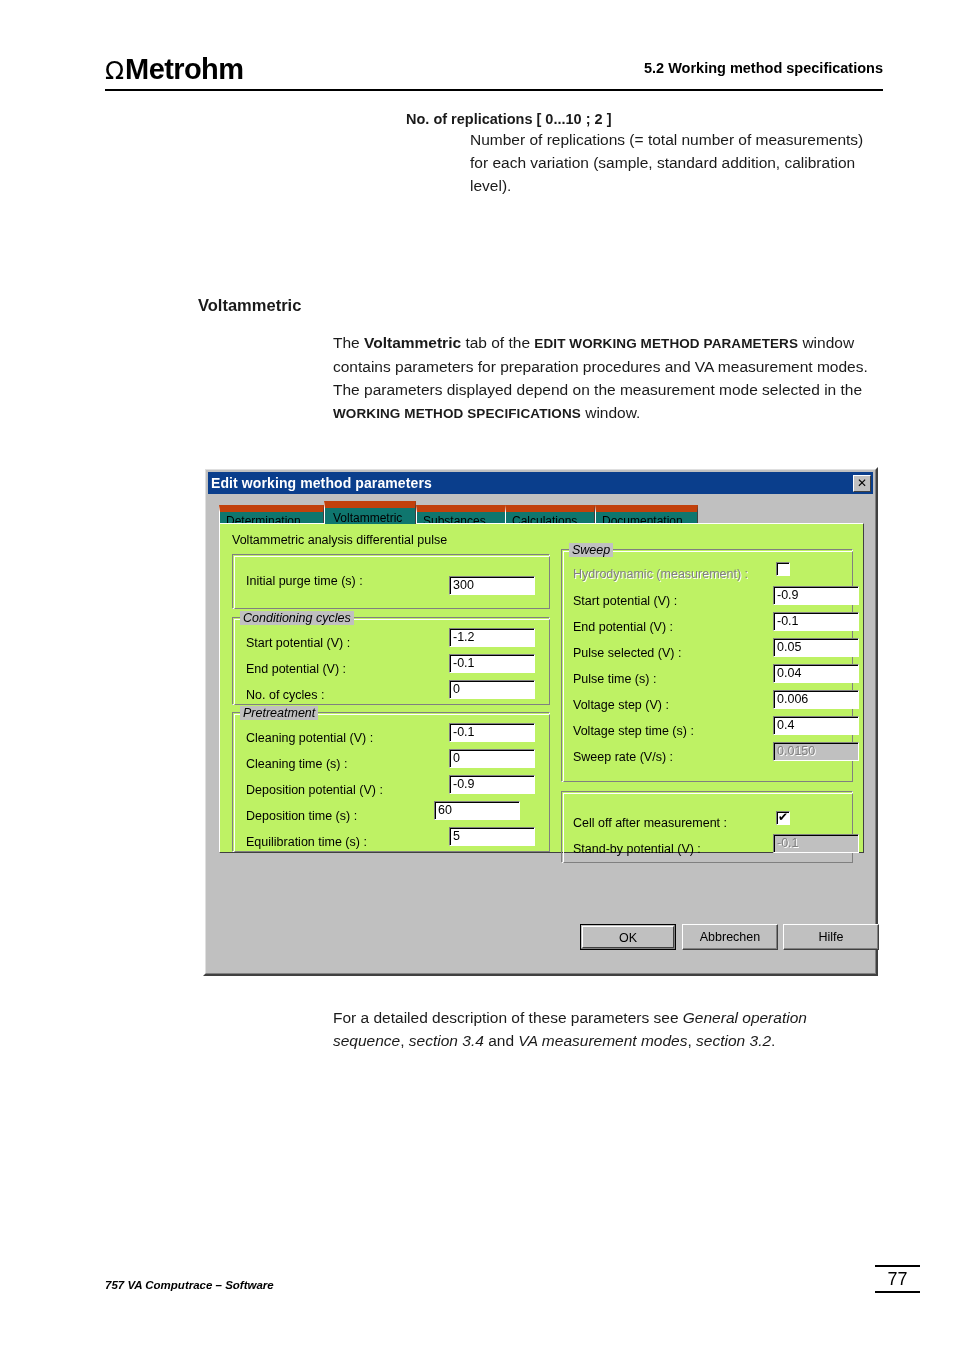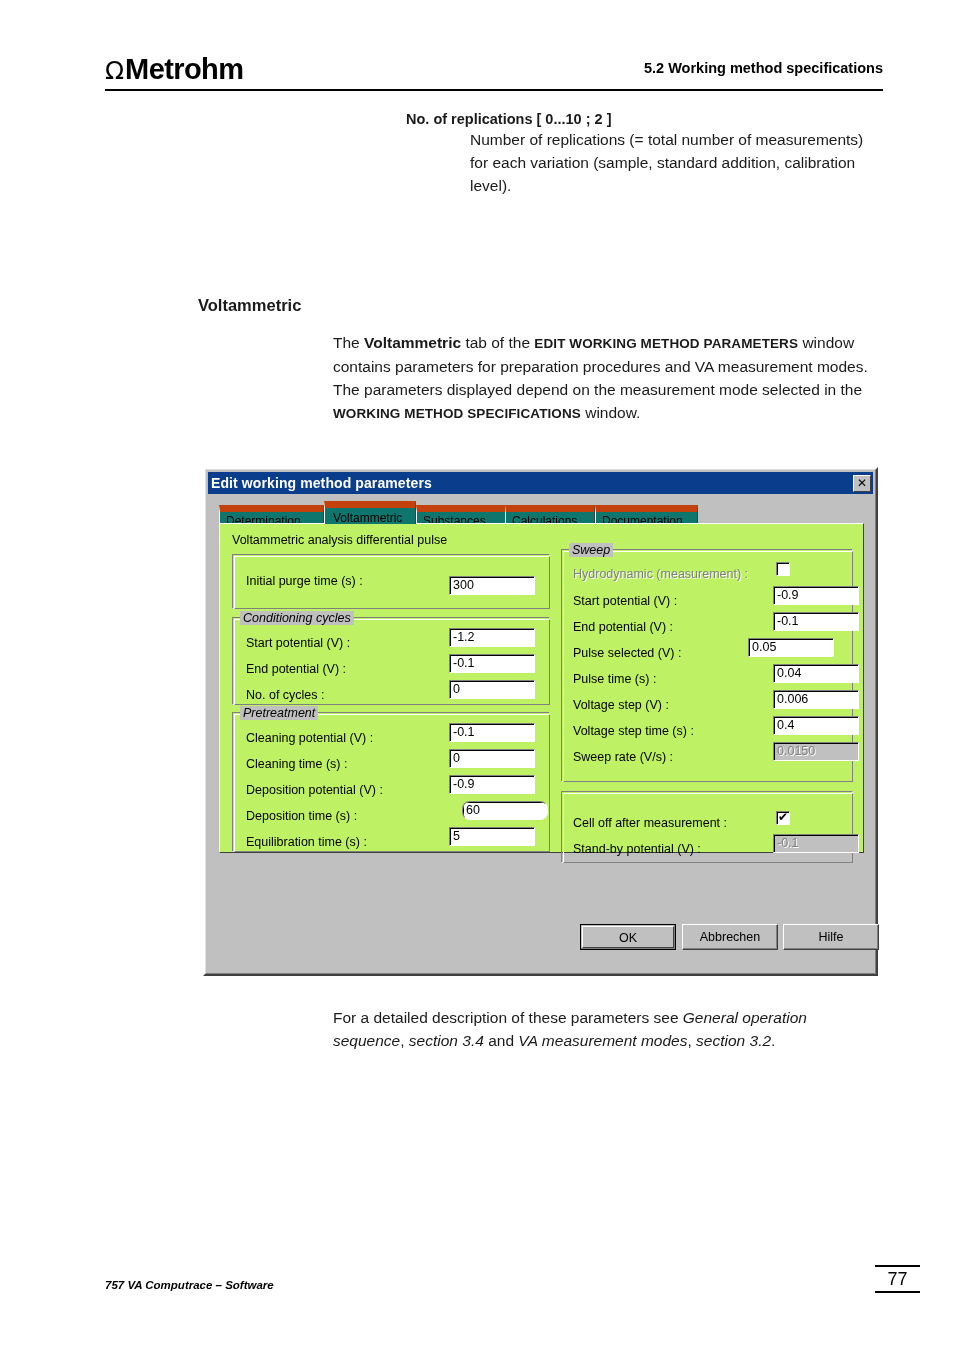--- a/index.html
+++ b/index.html
@@ -468,21 +468,21 @@
     </div>
     <div class="frow" style="left:26px;top:252px;">
       <span class="flabel">Deposition potential (V) :</span>
     </div>
     <div class="field" style="left:229px;top:251px;width:86px;">
       <span>-0.9</span>
     </div>
     <div class="frow" style="left:26px;top:278px;">
       <span class="flabel">Deposition time (s) :</span>
     </div>
-    <div class="field" style="left:242px;top:277px;width:86px;border-radius:8px;">
+    <div class="field" style="left:214px;top:277px;width:86px;">
       <span>60</span>
     </div>
     <div class="frow" style="left:26px;top:304px;">
       <span class="flabel">Equilibration time (s) :</span>
     </div>
     <div class="field" style="left:229px;top:303px;width:86px;">
       <span>5</span>
     </div>
 
     <div class="group" style="left:341px;top:25px;width:292px;height:233px;">
@@ -503,21 +503,21 @@
     </div>
     <div class="frow" style="left:353px;top:89px;">
       <span class="flabel">End potential (V) :</span>
     </div>
     <div class="field" style="left:553px;top:88px;width:86px;">
       <span>-0.1</span>
     </div>
     <div class="frow" style="left:353px;top:115px;">
       <span class="flabel">Pulse selected (V) :</span>
     </div>
-    <div class="field" style="left:528px;top:114px;width:86px;">
+    <div class="field" style="left:553px;top:114px;width:86px;">
       <span>0.05</span>
     </div>
     <div class="frow" style="left:353px;top:141px;">
       <span class="flabel">Pulse time (s) :</span>
     </div>
     <div class="field" style="left:553px;top:140px;width:86px;">
       <span>0.04</span>
     </div>
     <div class="frow" style="left:353px;top:167px;">
       <span class="flabel">Voltage step (V) :</span>

